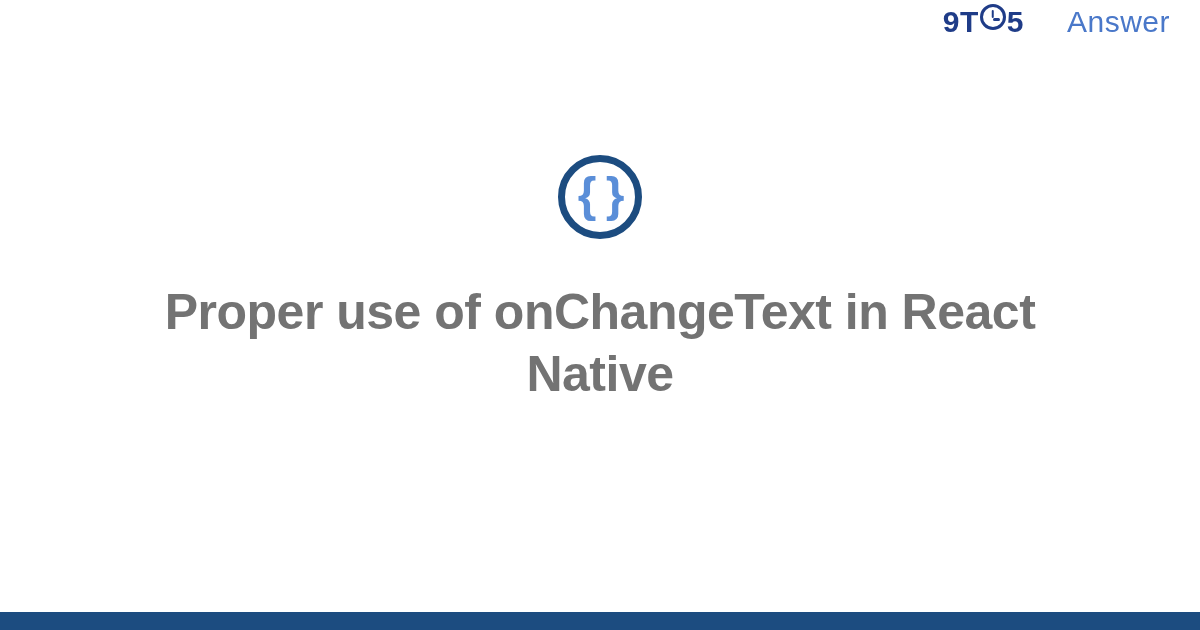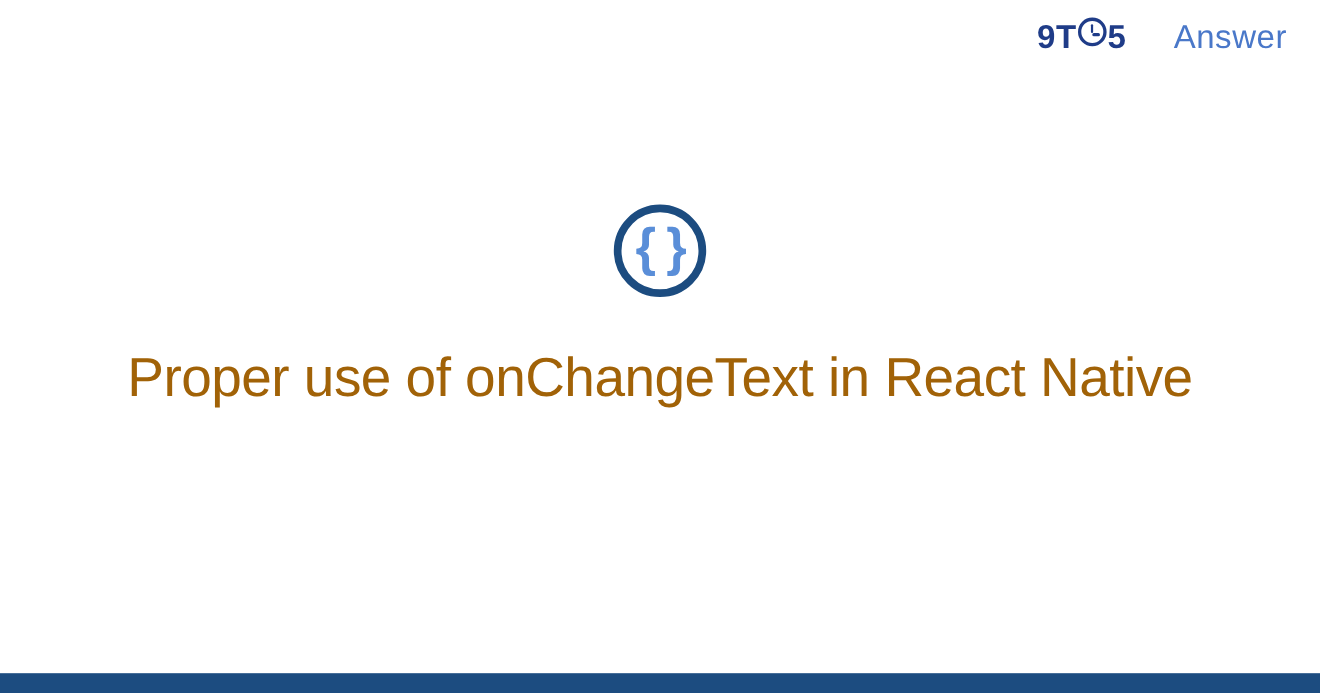--- a/index.html
+++ b/index.html
@@ -4,21 +4,21 @@
   <style>
     * { margin: 0; padding: 0; box-sizing: border-box; }
     html, body { width: 1200px; height: 630px; overflow: hidden; }
     body {
       font-family: -apple-system, BlinkMacSystemFont, "Helvetica Neue", Helvetica, Arial, sans-serif;
       background: #ffffff;
       position: relative;
     }
     .header {
       position: absolute;
-      top: 18px;
+      top: 5px;
       right: 30px;
       display: flex;
       align-items: baseline;
       font-size: 30px;
       font-weight: 500;
       letter-spacing: 0.5px;
     }
     .logo-9t { color: #1f3c88; font-weight: 600; }
     .logo-clock {
       display: inline-flex;
@@ -83,23 +83,23 @@
       font-weight: 800;
       color: #5a8ed8;
       letter-spacing: -2px;
       line-height: 1;
       font-family: Arial, sans-serif;
       transform: translateY(-2px);
     }
     
     .title {
       font-size: 50px;
-      font-weight: 400;
-      color: #a16207;
-      text-align: left;
+      font-weight: 700;
+      color: #737373;
+      text-align: center;
       line-height: 1.25;
       max-width: 1000px;
       letter-spacing: -0.5px;
     }
     
     .footer-bar {
       position: absolute;
       bottom: 0;
       left: 0;
       right: 0;

